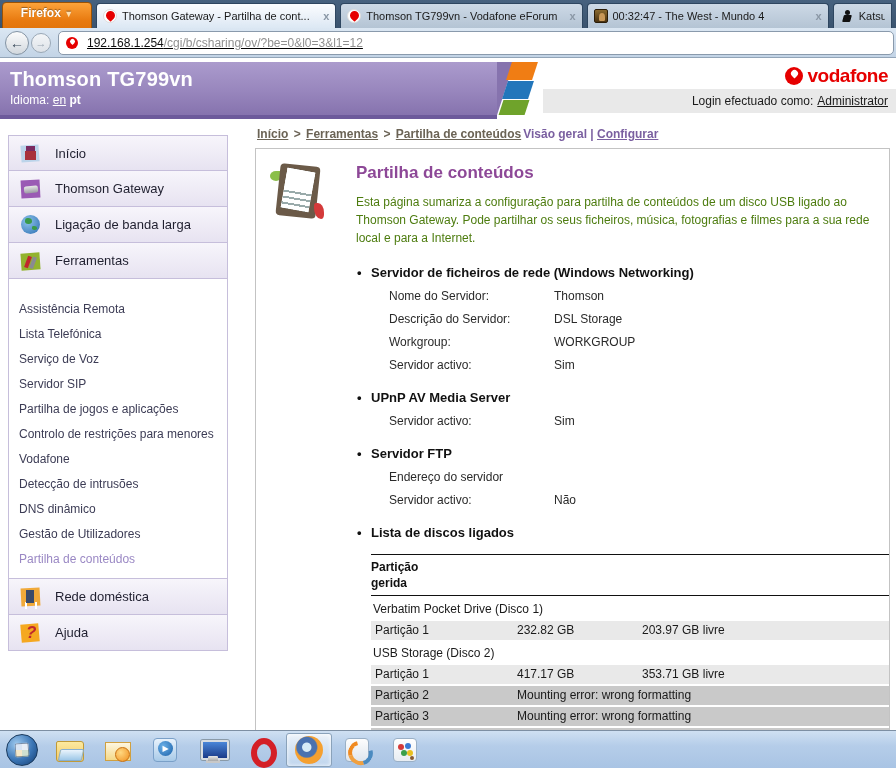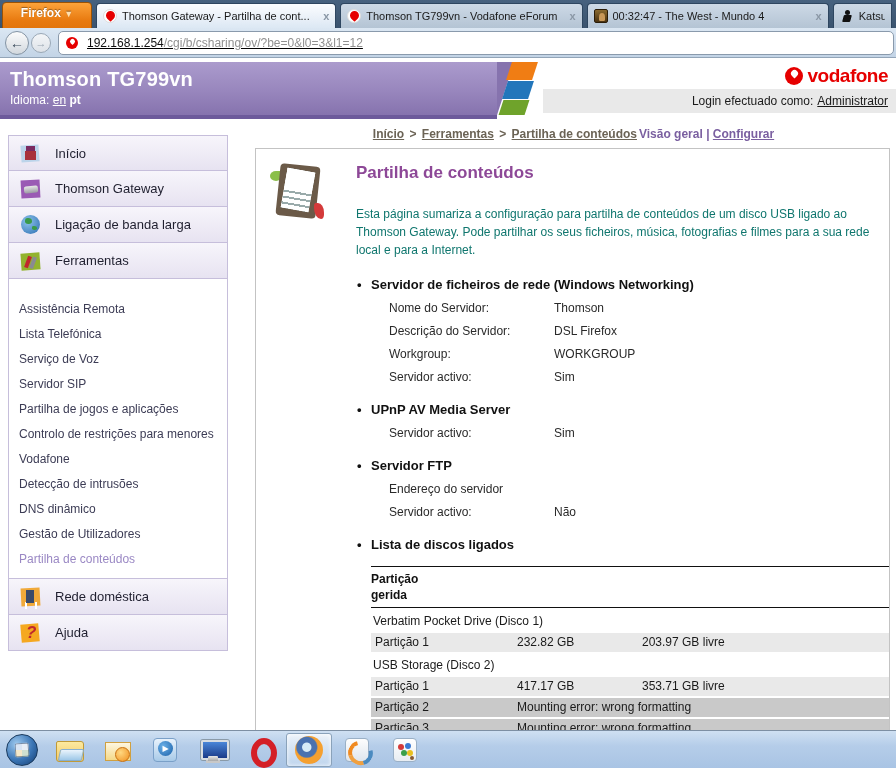--- a/index.html
+++ b/index.html
@@ -122,41 +122,41 @@
   .ic-net::after { content:""; position:absolute; left:7px; top:5px; width:8px; height:13px;
                    background:#3a4a6a; box-shadow:-4px 9px 0 -3px #fff, 6px 9px 0 -3px #fff; }
   
   .ic-help::before { content:""; position:absolute; left:2px; top:3px; width:18px; height:18px;
                      background:#f5a820; transform:rotate(-5deg); }
   .ic-help::after { content:"?"; position:absolute; left:7px; top:2px; color:#c0272d;
                     font-size:17px; font-weight:bold; font-style:italic; }
 
   
   .main { position:absolute; left:255px; top:68px; width:635px; }
-  .crumbs { display:flex; justify-content:center; font-size:12px; }
+  .crumbs { display:flex; justify-content:flex-start; font-size:12px; }
   .crumbs .left a { color:#6b6355; font-weight:bold; margin:0 2px; }
   .crumbs .left { color:#6b6355; font-weight:bold; }
   .crumbs .right { color:#7a5fa0; font-weight:bold; }
   .crumbs .right a { color:#7a5fa0; }
   .content-box { margin-top:7px; border:1px solid #c3c3c3; background:#fff;
                  height:585px; position:relative; padding-top:14px; }
   .doc-art { position:absolute; left:14px; top:14px; width:58px; height:58px; }
   .doc-art .board { position:absolute; left:8px; top:2px; width:40px; height:52px;
                     background:#6b5a48; border-radius:4px; transform:rotate(6deg); }
   .doc-art .paper { position:absolute; left:14px; top:7px; width:28px; height:40px;
                     background:#fff; transform:rotate(10deg);
                     background-image:linear-gradient(#fff 55%, transparent 0),
                       repeating-linear-gradient(#fff 0 4px, #9aa 4px 6px); }
   .doc-art .hand-g { position:absolute; left:0; top:8px; width:12px; height:10px;
                      background:#8bbf4a; border-radius:50% 20% 50% 50%; }
   .doc-art .hand-r { position:absolute; right:4px; bottom:2px; width:10px; height:16px;
                      background:#d43a3a; border-radius:20% 60% 30% 70%; }
   .page-title { margin-left:100px; color:#8d4897; font-size:17px; font-weight:bold; }
-  .page-desc { margin-left:100px; margin-top:22px; width:535px; font-size:12px;
-               color:#0f766e; line-height:1.5; }
+  .page-desc { margin-left:100px; margin-top:10px; width:535px; font-size:12px;
+               color:#4d7c0f; line-height:1.5; }
   .section { margin-left:115px; margin-top:18px; }
   .sec-head { font-size:13px; font-weight:bold; color:#111; }
   .sec-head .bullet { display:inline-block; width:14px; margin-left:-14px; }
   .kv { display:flex; margin-left:18px; margin-top:9px; font-size:12px; color:#2a2a2a; }
   .kv .k { width:165px; flex:none; }
   .kv .v { }
   
   .disks { margin-left:115px; margin-top:18px; width:518px; }
   .disks .sec-head { border-bottom:1px solid #111; padding-bottom:14px; }
   .disks .sec-head span.txt { border-bottom:none; }
@@ -368,21 +368,21 @@
       <div class="page-desc">Esta página sumariza a configuração para partilha de conteúdos de um disco USB ligado ao Thomson Gateway. Pode partilhar os seus ficheiros, música, fotografias e filmes para a sua rede local e para a Internet.</div>
 
       <div class="section">
         <div class="sec-head"><span class="bullet">•</span><span>Servidor de ficheiros de rede (Windows Networking)</span></div>
         <div class="kv">
             <span class="k">Nome do Servidor:</span>
             <span class="v">Thomson</span>
           </div>
         <div class="kv">
             <span class="k">Descrição do Servidor:</span>
-            <span class="v">DSL Firefox</span>
+            <span class="v">DSL Storage</span>
           </div>
         <div class="kv">
             <span class="k">Workgroup:</span>
             <span class="v">WORKGROUP</span>
           </div>
         <div class="kv">
             <span class="k">Servidor activo:</span>
             <span class="v">Sim</span>
           </div>
       </div>

